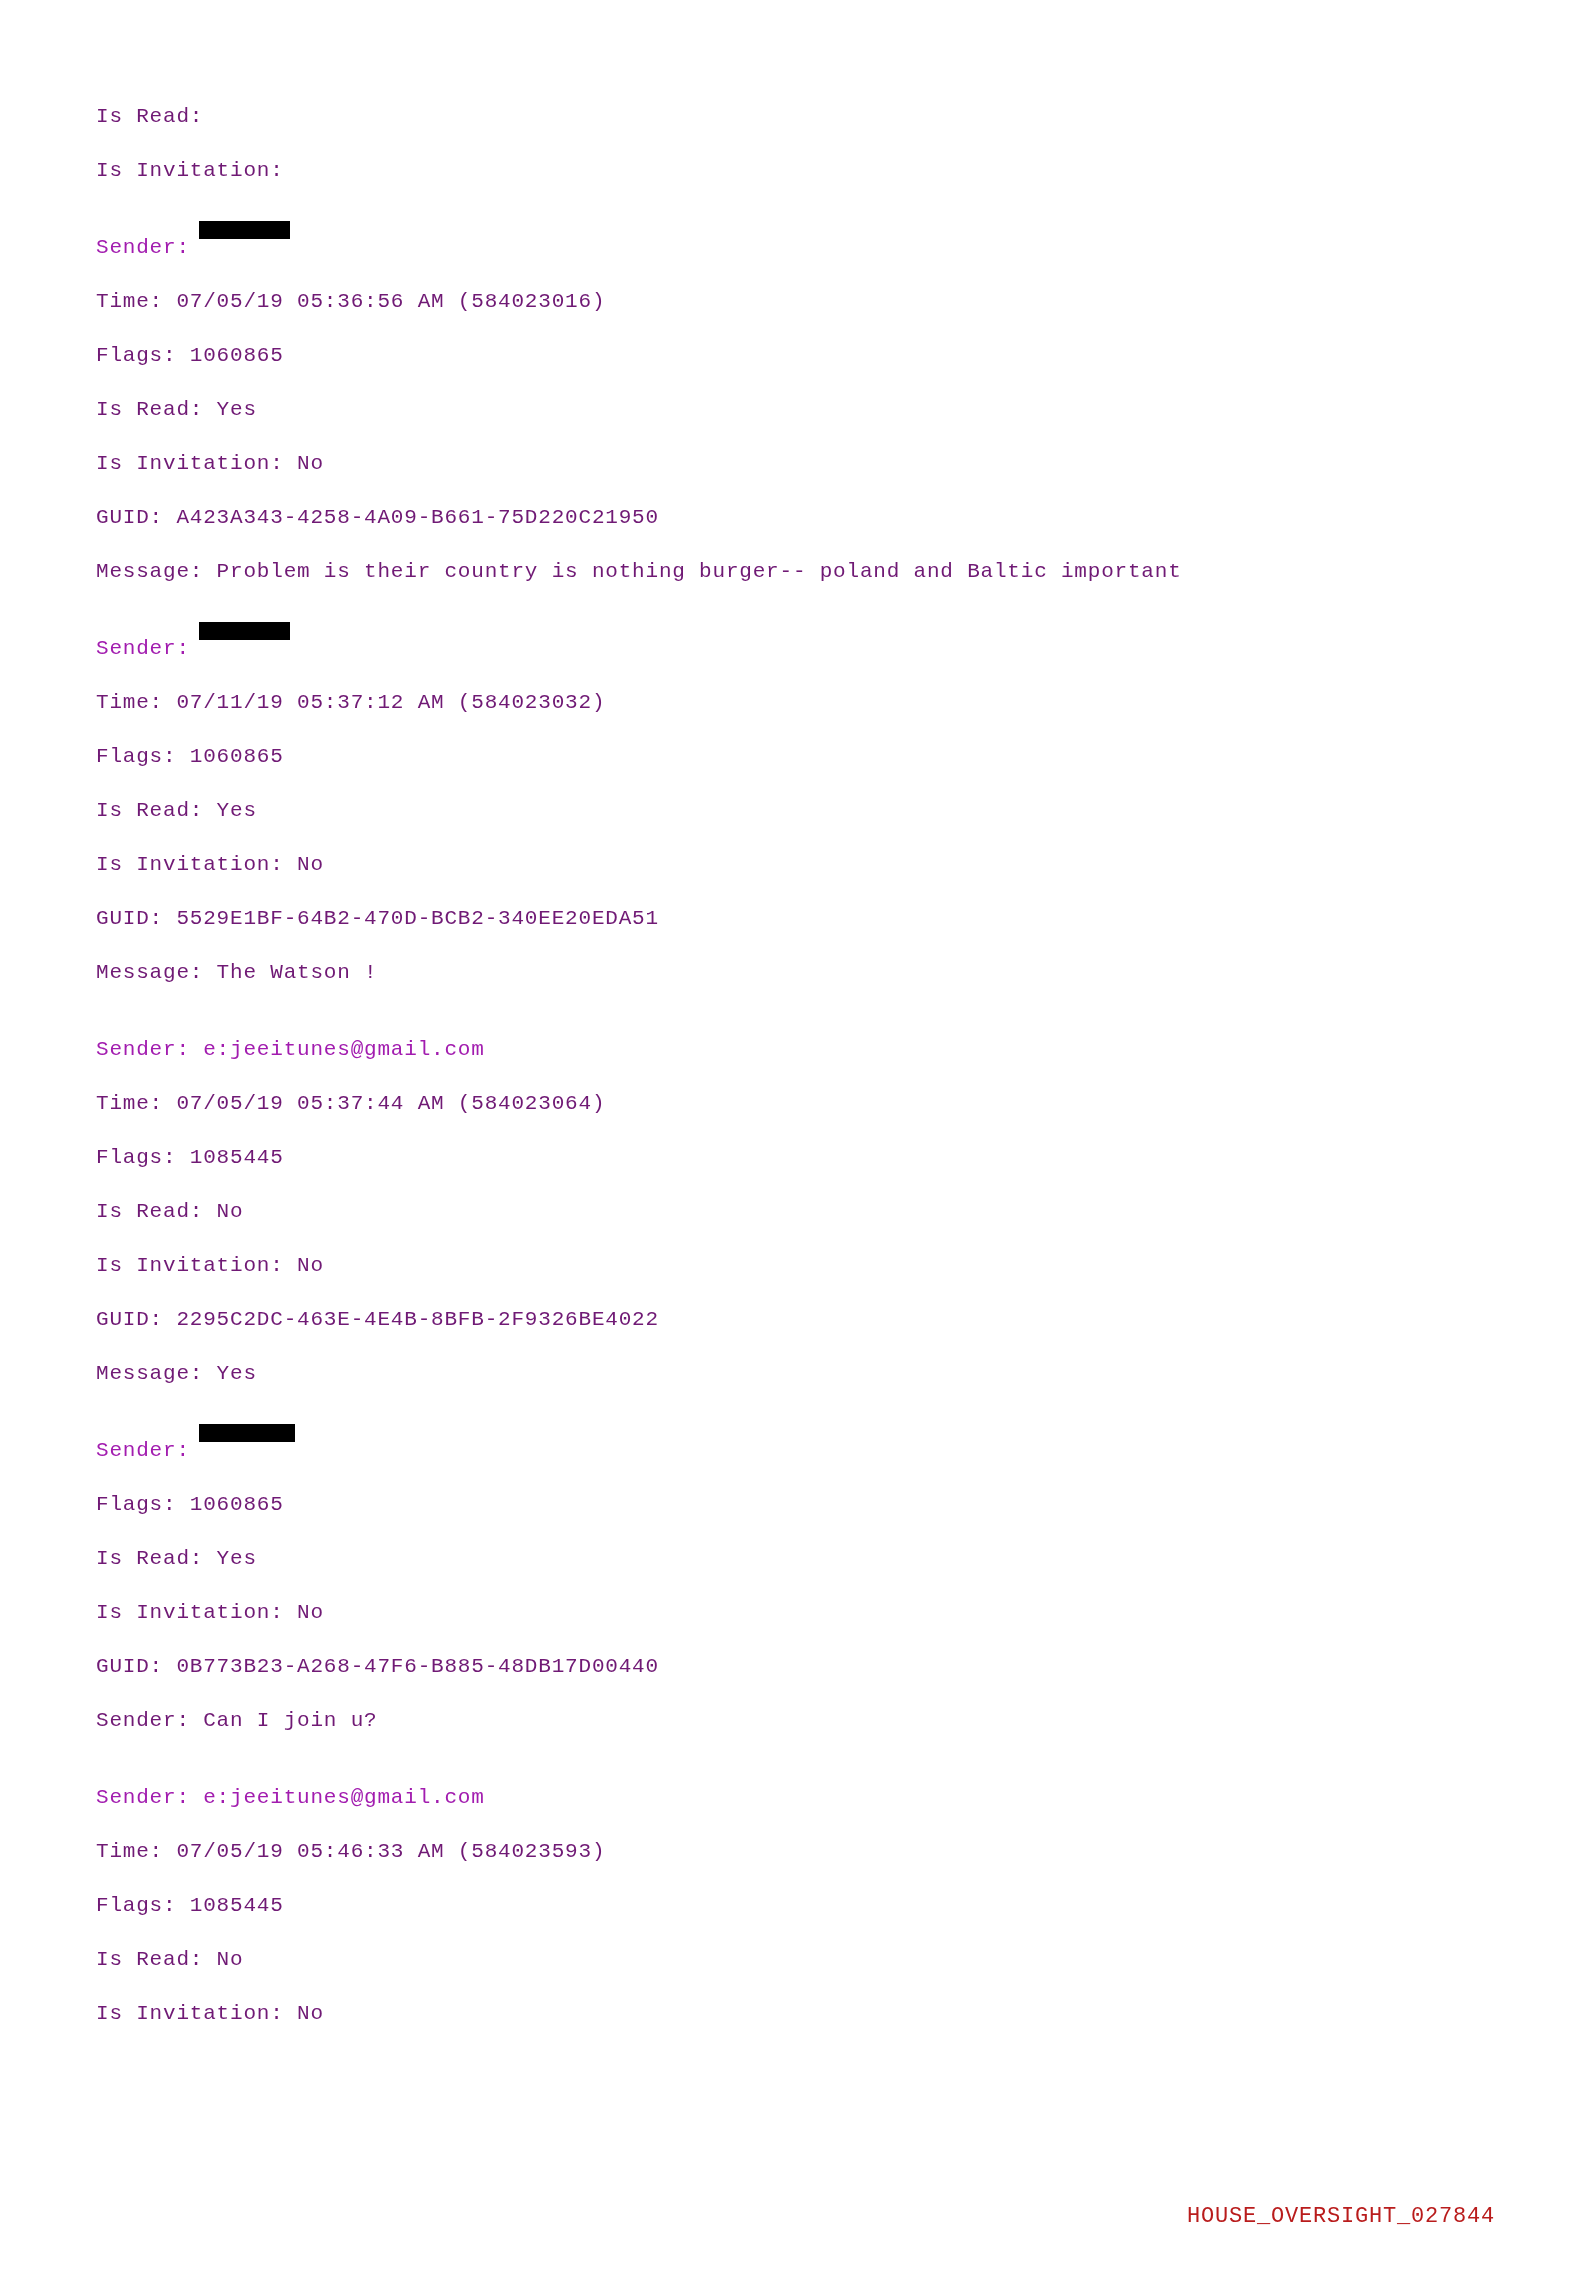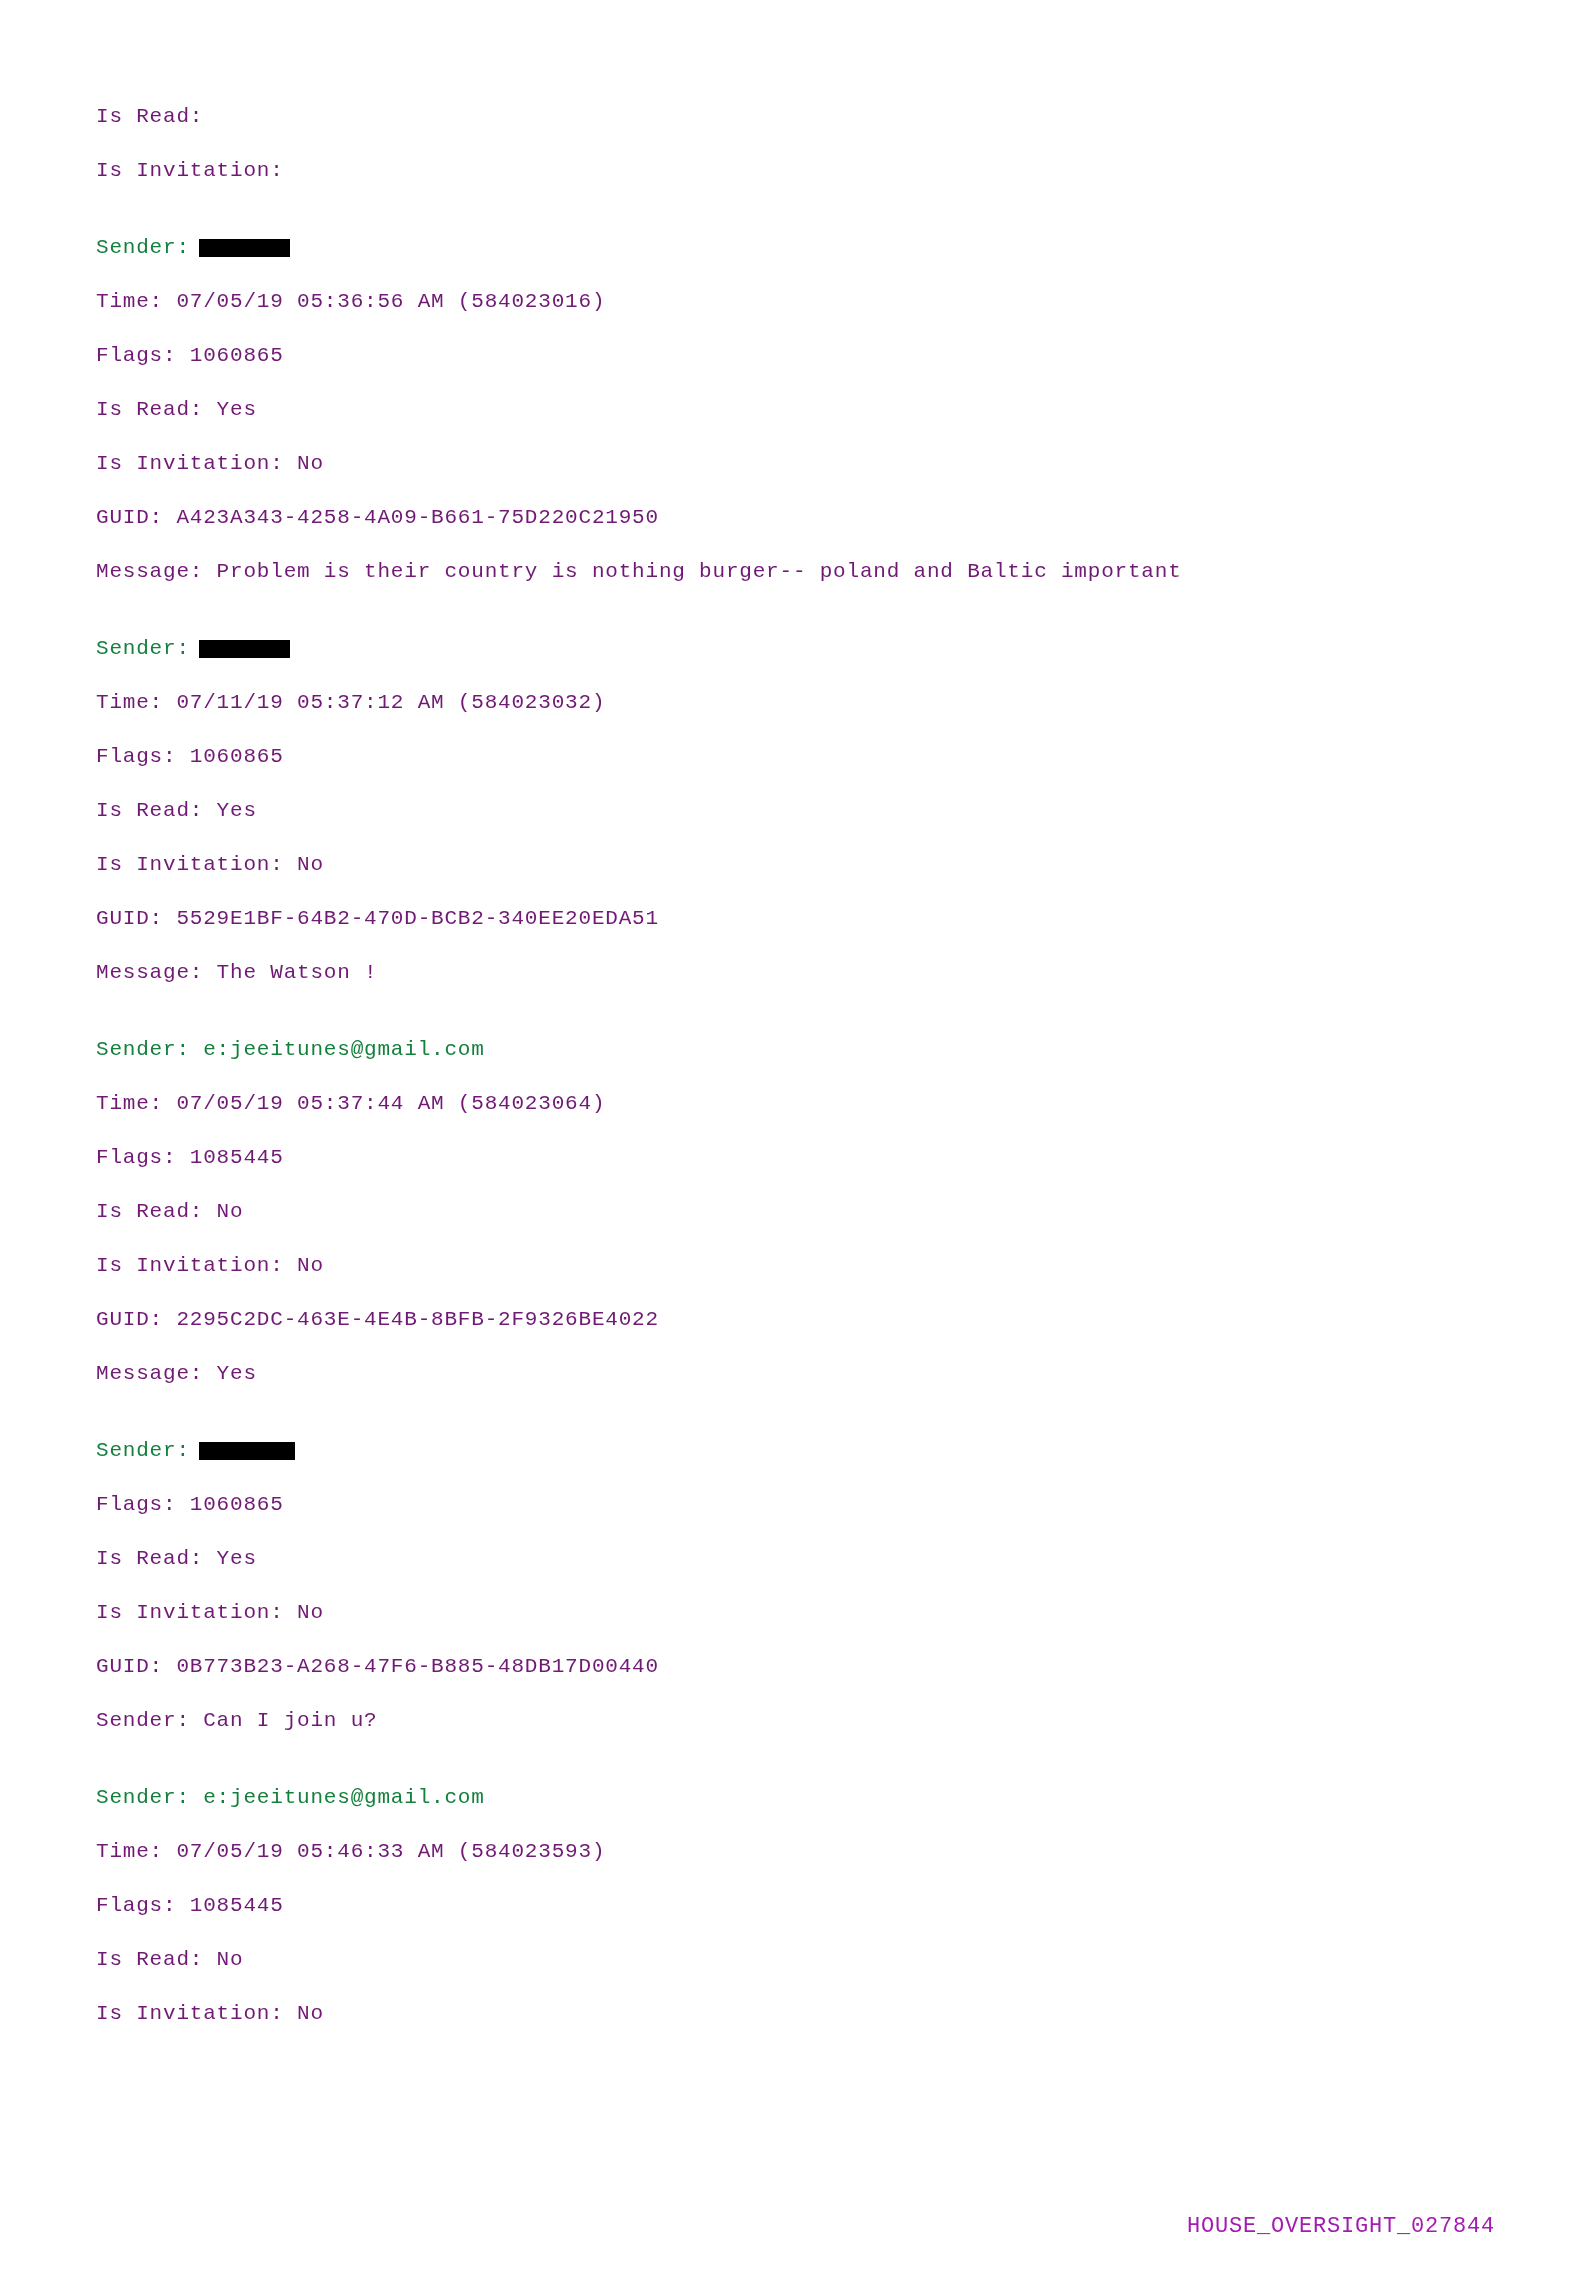--- a/index.html
+++ b/index.html
@@ -30,41 +30,41 @@
   }
   .line {
     font-size: 21px;
     line-height: 54px;
     letter-spacing: 0.8px;
     white-space: pre;
     color: #701a75;
   }
   .sender-line {
     display: flex;
-    align-items: center;
+    align-items: flex-start;
     font-size: 21px;
     line-height: 54px;
     letter-spacing: 0.8px;
     white-space: pre;
-    color: #15803d;
+    color: #a21caf;
   }
   .redaction {
     display: inline-block;
     background: #000000;
     height: 18px;
     margin-left: 9px;
     vertical-align: middle;
   }
   .footer {
     position: absolute;
     right: 96px;
-    bottom: 56px;
+    bottom: 66px;
     font-size: 22px;
     letter-spacing: 0.8px;
-    color: #a21caf;
+    color: #b91c1c;
     white-space: pre;
   }
 </style>
 </head>
 <body>
 
 <div class="page">
 
   <div class="doc-body">
 

